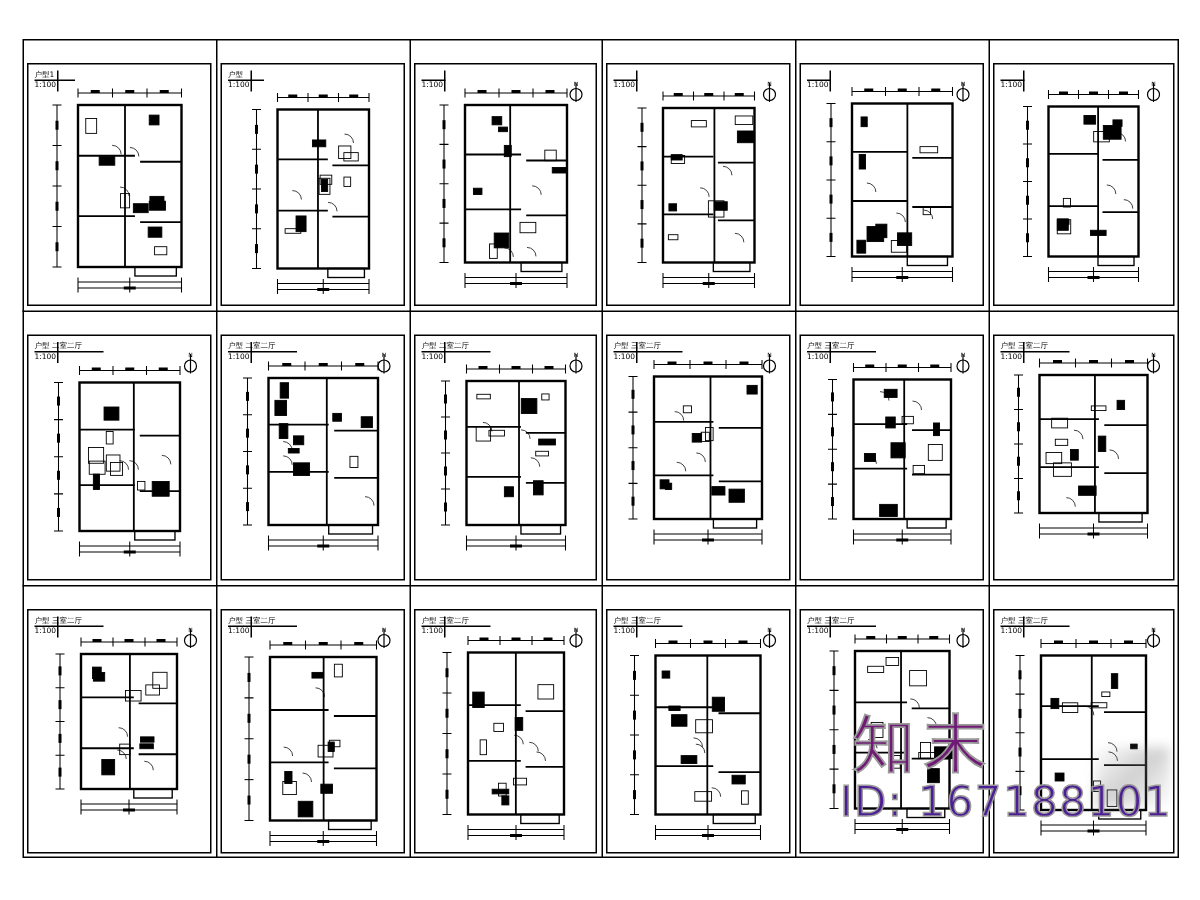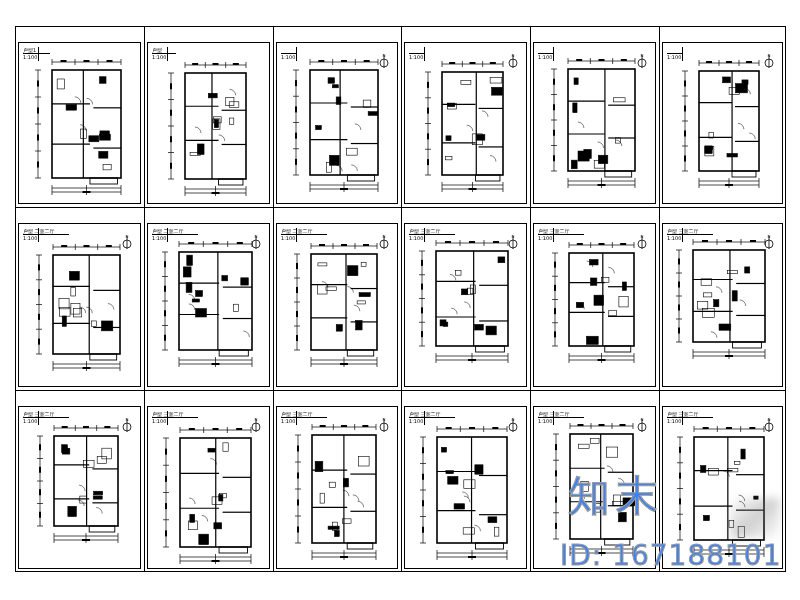--- a/index.html
+++ b/index.html
@@ -8,22 +8,22 @@
   .grid { position:absolute; left:15px; top:26px; width:771px; height:546px; }
   .vline { position:absolute; top:0; width:1px; height:546px; background:#000; }
   .hline { position:absolute; left:0; height:1px; width:771px; background:#000; }
   .panel { position:absolute; border:1px solid #000; box-sizing:border-box; background:#fff; }
   .title-block { position:absolute; left:4px; top:4px; font-size:5px; line-height:6px; color:#000; }
   .title-block .t1 { border-bottom:1px solid #000; padding-right:14px; display:inline-block; }
   .title-block .t2 { display:block; }
   .title-block .bar { position:absolute; left:15px; top:0; width:1px; height:14px; background:#000; }
   .north { position:absolute; right:8px; top:10px; width:10px; height:16px; }
   .plan { position:absolute; }
-  .watermark { position:absolute; left:568px; top:468px; font-size:42px; color:#3b82f6; -webkit-text-stroke:1.2px #9a9a9a; font-family:"DejaVu Sans", sans-serif; letter-spacing:6px; }
-  .wm-id { position:absolute; left:560px; top:539px; font-size:28px; color:#3b82f6; -webkit-text-stroke:1px #9a9a9a; font-family:"DejaVu Sans", sans-serif; letter-spacing:1px; }
+  .watermark { position:absolute; left:568px; top:468px; font-size:42px; color:#701a75; -webkit-text-stroke:1.2px #9a9a9a; font-family:"DejaVu Sans", sans-serif; letter-spacing:6px; }
+  .wm-id { position:absolute; left:560px; top:518px; font-size:28px; color:#4c1d95; -webkit-text-stroke:1px #9a9a9a; font-family:"DejaVu Sans", sans-serif; letter-spacing:1px; }
   .wm-shadow { position:absolute; left:730px; top:498px; width:50px; height:40px; background:linear-gradient(135deg, rgba(160,160,160,0.0), rgba(120,120,120,0.35), rgba(255,255,255,0)); filter:blur(4px); }
 </style>
 </head>
 <body>
 
 <div class="sheet"></div>
 <div class="grid" id="grid">
     <div class="vline" style="left: 129px;"></div>
     <div class="vline" style="left: 258px;"></div>
     <div class="vline" style="left: 386px;"></div>

